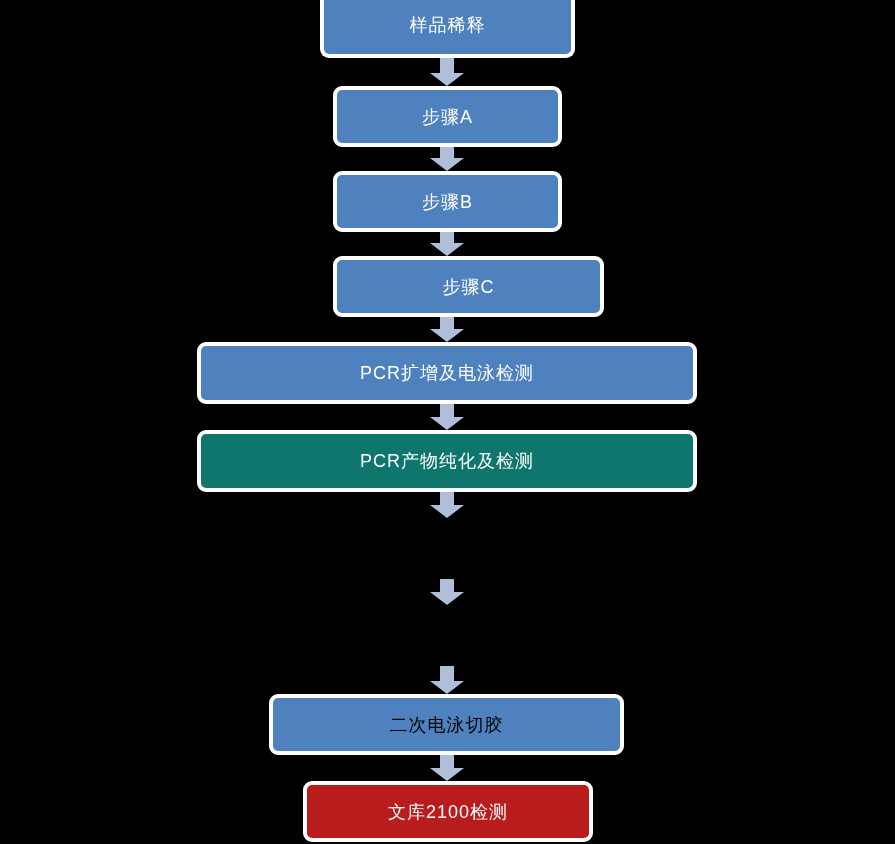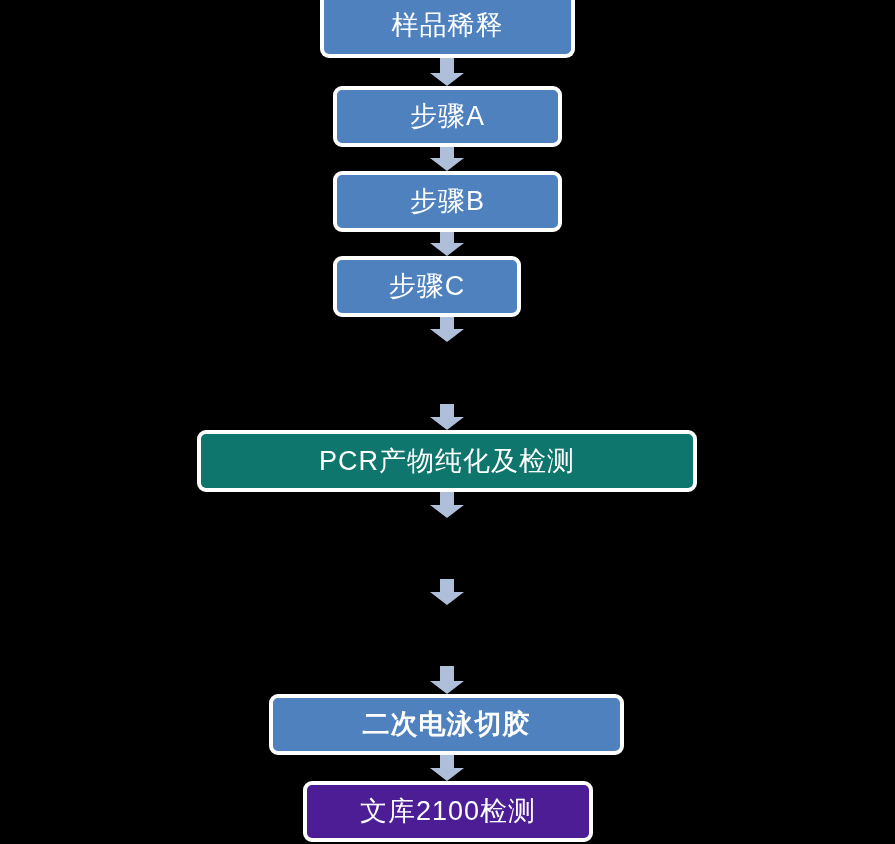--- a/index.html
+++ b/index.html
@@ -31,21 +31,21 @@
     border-radius: 9px;
     display: flex;
     align-items: center;
     justify-content: center;
     color: #FFFFFF;
     letter-spacing: 1px;
     white-space: nowrap;
     user-select: none;
   }
   .node-label {
-    font-size: 27px;
+    font-size: 18px;
     line-height: 1;
     color: #FFFFFF;
     font-weight: 400;
   }
 
   
   .node.clipped-top {
     border-top-left-radius: 0;
     border-top-right-radius: 0;
     border-top-width: 0;
@@ -116,25 +116,28 @@
     </div>
     <div class="node clipped-top" style="left: 320px; top: -4px; width: 255px; height: 62px; background: rgb(78, 129, 189); border-color: rgb(255, 255, 255);">
       <span class="node-label" style="color: rgb(255, 255, 255);">样品稀释</span>
     </div>
     <div class="node" style="left: 333px; top: 86px; width: 229px; height: 61px; background: rgb(78, 129, 189); border-color: rgb(255, 255, 255); justify-content: center;">
       <span class="node-label" style="color: rgb(255, 255, 255);">步骤A</span>
     </div>
     <div class="node" style="left: 333px; top: 171px; width: 229px; height: 61px; background: rgb(78, 129, 189); border-color: rgb(255, 255, 255);">
       <span class="node-label" style="color: rgb(255, 255, 255);">步骤B</span>
     </div>
-    <div class="node" style="left: 333px; top: 256px; width: 188px; height: 61px; background: rgb(78, 129, 189); border-color: rgb(255, 255, 255);">
+    <div class="node" style="left: 333px; top: 256px; width: 271px; height: 61px; background: rgb(78, 129, 189); border-color: rgb(255, 255, 255);">
       <span class="node-label" style="color: rgb(255, 255, 255);">步骤C</span>
+    </div>
+    <div class="node" style="left: 197px; top: 342px; width: 500px; height: 62px; background: rgb(78, 129, 189); border-color: rgb(255, 255, 255);">
+      <span class="node-label" style="color: rgb(255, 255, 255);">PCR扩增及电泳检测</span>
     </div>
     <div class="node" style="left: 197px; top: 430px; width: 500px; height: 62px; background: #0f766e; border-color: rgb(255, 255, 255);">
       <span class="node-label" style="color: rgb(255, 255, 255);">PCR产物纯化及检测</span>
     </div>
     <div class="node" style="left: 269px; top: 694px; width: 355px; height: 61px; background: rgb(78, 129, 189); border-color: rgb(255, 255, 255);">
-      <span class="node-label" style="color: #ffffff; font-weight: bold;">二次电泳切胶</span>
+      <span class="node-label" style="color: #000000;">二次电泳切胶</span>
     </div>
-    <div class="node" style="left: 303px; top: 781px; width: 290px; height: 61px; background: #4c1d95; border-color: rgb(255, 255, 255);">
+    <div class="node" style="left: 303px; top: 781px; width: 290px; height: 61px; background: #b91c1c; border-color: rgb(255, 255, 255);">
       <span class="node-label" style="color: rgb(255, 255, 255);">文库2100检测</span>
     </div>
   </div>
 
 </body></html>

